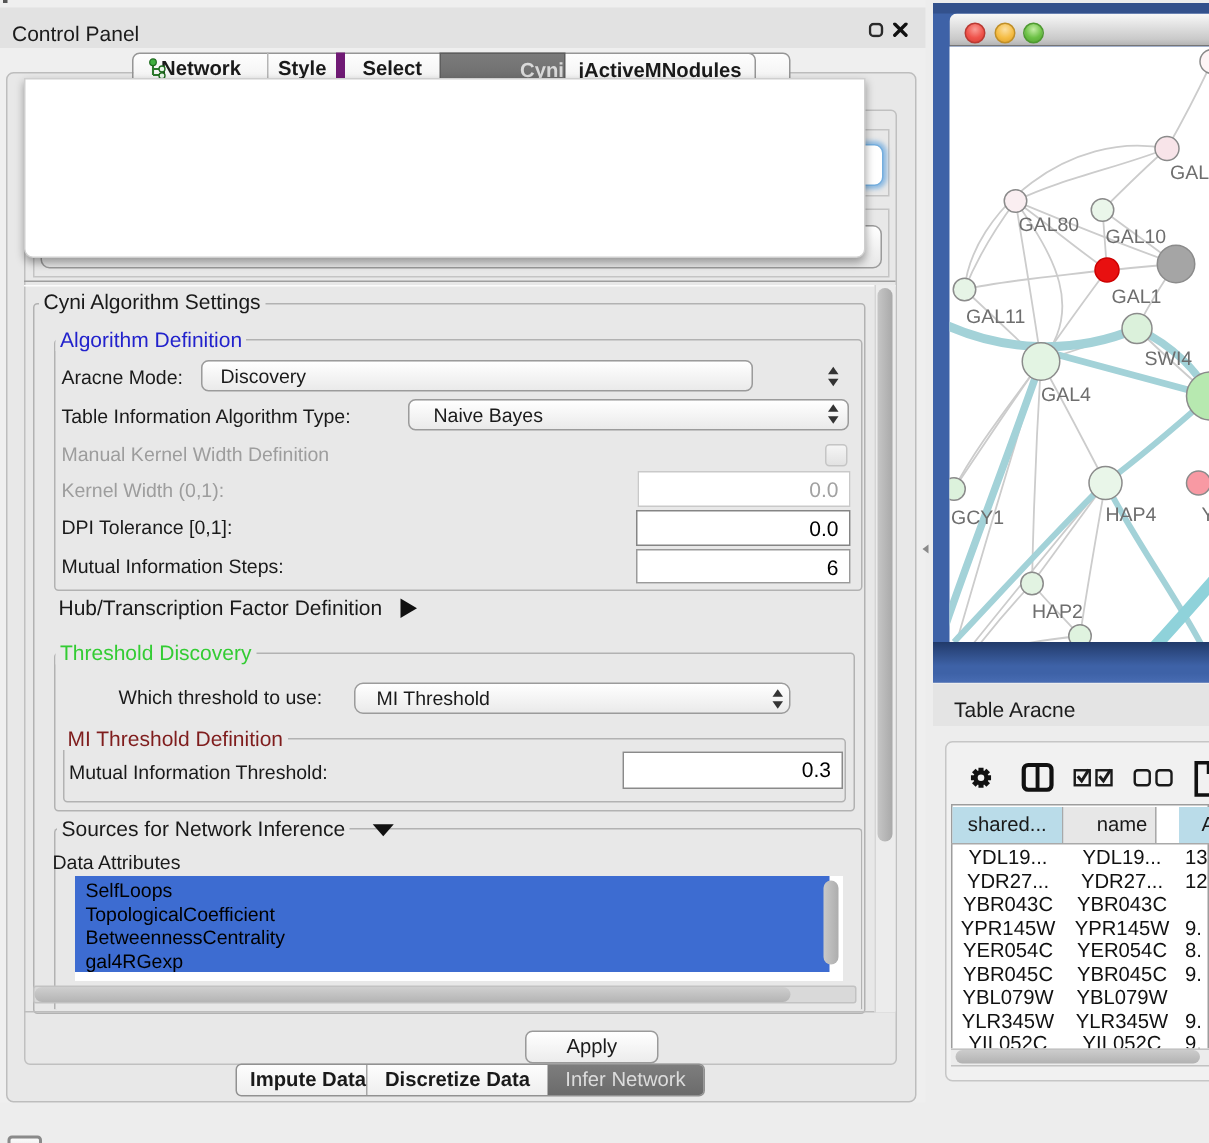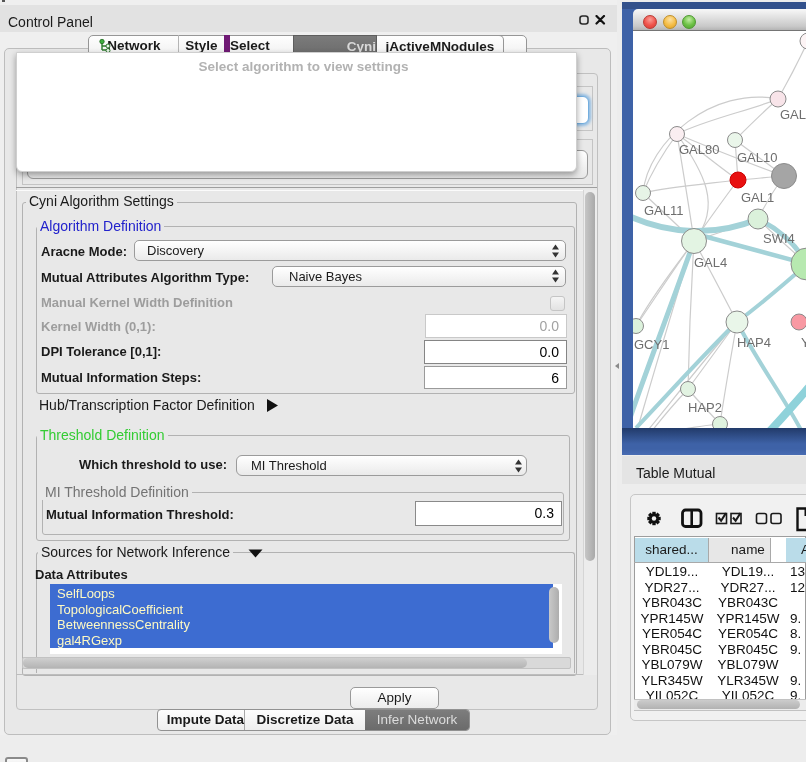--- a/index.html
+++ b/index.html
@@ -1,21 +1,21 @@
 <!DOCTYPE html>
 <html><head><meta charset="utf-8"><style>
 html,body{margin:0;padding:0}
 body{width:806px;height:762px;position:relative;font-family:"Liberation Sans",sans-serif;background:#ededed;overflow:hidden;font-size:13px;color:#1a1a1a}
 .abs{position:absolute}
 .b{font-weight:bold}
 .grp{position:absolute;border:1px solid #b2b2b2;border-radius:3px}
 .gt{position:absolute;background:#e8e8e8;padding:0 3px;line-height:15px;font-size:14px;white-space:nowrap}
 .combo{position:absolute;border:1px solid #9b9b9b;border-radius:5px;background:linear-gradient(#ffffff,#eaeaea);line-height:20px;padding-left:12px}
 .fld{position:absolute;background:#fff;text-align:right;font-size:14px;line-height:22px;padding-right:7px}
-.lbl{position:absolute;font-weight:bold;white-space:nowrap}
+.lbl{position:absolute;font-weight:normal;white-space:nowrap}
 </style></head><body>
 
 <div class="abs" style="left:0;top:0;width:617px;height:735px;background:#efefef"></div>
 <div class="abs" style="left:2px;top:0;width:3px;height:2px;background:#555"></div>
 
 <div class="abs" style="left:0;top:5px;width:617px;height:27px;background:#e2e2e2"></div>
 <div class="abs" style="left:8px;top:14px;font-size:14px;color:#1b1b1b">Control Panel</div>
 
 <svg class="abs" style="left:579px;top:15px" width="27" height="10" viewBox="0 0 27 10">
  <rect x="1" y="1" width="8" height="8" rx="2.5" fill="none" stroke="#2a2a2a" stroke-width="1.6"></rect>
@@ -29,47 +29,47 @@
 <div class="abs" style="left:22px;top:86px;width:571px;height:45px;border:1px solid #c4c4c4;box-sizing:border-box"></div>
 <div class="abs" style="left:28px;top:96px;width:561px;height:28px;border:1.5px solid #74aede;border-radius:6px;background:#fff;box-shadow:0 0 3px 2px rgba(70,150,220,.55);box-sizing:border-box"></div>
 
 <div class="abs" style="left:22px;top:139px;width:571px;height:46px;border:1px solid #c4c4c4;box-sizing:border-box"></div>
 <div class="abs" style="left:27px;top:150px;width:561px;height:29px;border:1px solid #9b9b9b;border-radius:6px;background:linear-gradient(#fff,#e7e7e7);box-sizing:border-box"></div>
 
 <div class="abs" style="left:88px;top:35px;height:23px;width:439px;border:1px solid #969696;border-radius:5px;background:linear-gradient(#fefefe,#efefef);box-sizing:border-box"></div>
 <div class="abs" style="left:88px;top:35px;height:23px;display:flex;font-size:13.5px;font-weight:bold">
   <div style="width:91px;text-align:center;line-height:22px;border-right:1px solid #b5b5b5;box-sizing:border-box;padding-left:2px">Network</div>
   <div style="width:51px;text-align:center;line-height:22px;border-right:6px solid #701a75;box-sizing:border-box">Style</div>
-  <div style="width:63px;text-align:left;line-height:22px;box-sizing:border-box">Select</div>
+  <div style="width:63px;text-align:center;line-height:22px;box-sizing:border-box">Select</div>
   <div style="width:84px;text-align:right;line-height:22px;background:linear-gradient(#7b7b7b,#6a6a6a);color:#d9d9d9;box-sizing:border-box;border:1px solid #5e5e5e">Cyni Toolbox</div>
   <div style="width:127px;text-align:center;line-height:22px;box-sizing:border-box;border:1px solid #969696;border-left:none;border-radius:0 5px 5px 0;margin-left:0">jActiveMNodules</div>
 </div>
 <svg class="abs" style="left:98px;top:38px" width="13" height="16" viewBox="0 0 13 16">
   <path d="M4 4 L4 12 M4 8 L10 8 M4 12 L10 12" stroke="#2c7a2c" stroke-width="1.4" fill="none"></path>
   <circle cx="4" cy="3.5" r="2.2" fill="#3fae3f" stroke="#1e6b1e" stroke-width="0.8"></circle>
   <circle cx="10" cy="8" r="2" fill="#e9f5e9" stroke="#1e6b1e" stroke-width="0.9"></circle>
   <circle cx="10" cy="12.5" r="2" fill="#e9f5e9" stroke="#1e6b1e" stroke-width="0.9"></circle>
 </svg>
 
 <div class="abs" style="left:16px;top:187px;width:581px;height:2px;border-top:1px solid #9e9e9e;border-bottom:1px solid #fbfbfb"></div>
 
 <div class="grp" style="left:22px;top:202px;width:553px;height:472px"></div>
 <div class="gt" style="left:26px;top:194px">Cyni Algorithm Settings</div>
 
 <div class="grp" style="left:36px;top:226px;width:537px;height:166px"></div>
 <div class="gt" style="left:37px;top:219px;color:#2222cc">Algorithm Definition</div>
 
 <div class="lbl" style="left:41px;top:244px">Aracne Mode:</div>
-<div class="combo" style="left:134px;top:240px;width:432px;height:21px;box-sizing:border-box">Discovery</div>
+<div class="combo" style="left:134px;top:240px;width:368px;height:21px;box-sizing:border-box">Discovery</div>
 <svg class="abs" style="left:551px;top:244px" width="9" height="14" viewBox="0 0 9 14">
     <path d="M4.5 0.5 L8 5.5 L1 5.5 Z" fill="#333"></path>
     <path d="M4.5 13.5 L8 8.5 L1 8.5 Z" fill="#333"></path>
   </svg>
 
-<div class="lbl" style="left:41px;top:270px">Mutual Attributes Algorithm Type:</div>
+<div class="lbl" style="left:41px;top:270px">Table Information Algorithm Type:</div>
 <div class="combo" style="left:272px;top:266px;width:294px;height:21px;box-sizing:border-box;padding-left:16px">Naive Bayes</div>
 <svg class="abs" style="left:551px;top:269px" width="9" height="14" viewBox="0 0 9 14">
     <path d="M4.5 0.5 L8 5.5 L1 5.5 Z" fill="#333"></path>
     <path d="M4.5 13.5 L8 8.5 L1 8.5 Z" fill="#333"></path>
   </svg>
 
 <div class="lbl" style="left:41px;top:295px;color:#9d9d9d">Manual Kernel Width Definition</div>
 <div class="abs" style="left:550px;top:296px;width:13px;height:13px;border:1px solid #c5c5c5;border-radius:3px;background:linear-gradient(#f5f5f5,#e2e2e2)"></div>
 
 <div class="lbl" style="left:41px;top:319px;color:#9d9d9d">Kernel Width (0,1):</div>
@@ -80,45 +80,45 @@
 
 <div class="lbl" style="left:41px;top:370px">Mutual Information Steps:</div>
 <div class="fld" style="left:424px;top:366px;width:143px;height:23px;border:1px solid #9a9a9a;box-sizing:border-box;color:#000">6</div>
 
 <div class="abs" style="left:39px;top:397px;font-size:14px;white-space:nowrap">Hub/Transcription Factor Definition</div>
 <svg class="abs" style="left:265px;top:398px" width="14" height="15" viewBox="0 0 14 15">
     <path d="M2 1 L13 7.5 L2 14 Z" fill="#111"></path>
   </svg>
 
 <div class="grp" style="left:36px;top:435px;width:532px;height:104px"></div>
-<div class="gt" style="left:37px;top:428px;color:#33cc33">Threshold Definition</div>
+<div class="gt" style="left:37px;top:428px;color:#33cc33">Threshold Discovery</div>
 
 <div class="lbl" style="left:79px;top:457px">Which threshold to use:</div>
 <div class="combo" style="left:236px;top:455px;width:291px;height:21px;box-sizing:border-box;border-radius:6px;padding-left:14px">MI Threshold</div>
 <svg class="abs" style="left:514px;top:459px" width="9" height="14" viewBox="0 0 9 14">
     <path d="M4.5 0.5 L8 5.5 L1 5.5 Z" fill="#333"></path>
     <path d="M4.5 13.5 L8 8.5 L1 8.5 Z" fill="#333"></path>
   </svg>
 
 <div class="grp" style="left:42px;top:492px;width:520px;height:41px"></div>
-<div class="gt" style="left:42px;top:485px;color:#737373">MI Threshold Definition</div>
+<div class="gt" style="left:42px;top:485px;color:#7f1d1d">MI Threshold Definition</div>
 
 <div class="lbl" style="left:46px;top:507px">Mutual Information Threshold:</div>
 <div class="fld" style="left:415px;top:501px;width:147px;height:25px;border:1px solid #8a8a8a;box-sizing:border-box;color:#000;line-height:23px">0.3</div>
 
 <div class="grp" style="left:36px;top:552px;width:537px;height:120px;border-bottom:none;border-radius:3px 3px 0 0"></div>
 <div class="gt" style="left:38px;top:545px">Sources for Network Inference</div>
 <svg class="abs" style="left:248px;top:549px" width="15" height="9" viewBox="0 0 15 9">
     <path d="M0.5 0.5 L14.5 0.5 L7.5 8.5 Z" fill="#111"></path>
   </svg>
 
 <div class="lbl" style="left:35px;top:567px">Data Attributes</div>
 
 <div class="abs" style="left:50px;top:584px;width:512px;height:70px;background:#fff"></div>
-<div class="abs" style="left:50px;top:584px;width:496px;height:62px;background:#3d6cd1;color:#fef9c3;font-size:13px;line-height:15.5px;padding:2px 0 0 7px;box-sizing:content-box">SelfLoops<br>TopologicalCoefficient<br>BetweennessCentrality<br>gal4RGexp</div>
+<div class="abs" style="left:50px;top:584px;width:496px;height:62px;background:#3d6cd1;color:#000000;font-size:13px;line-height:15.5px;padding:2px 0 0 7px;box-sizing:content-box">SelfLoops<br>TopologicalCoefficient<br>BetweennessCentrality<br>gal4RGexp</div>
 <div class="abs" style="left:549px;top:587px;width:10px;height:56px;background:linear-gradient(90deg,#c9c9c9,#adadad);border-radius:5px"></div>
 
 <div class="abs" style="left:22px;top:657px;width:549px;height:12px;background:#d9d9d9;border:1px solid #c2c2c2;border-radius:2px;box-sizing:border-box"></div>
 <div class="abs" style="left:23px;top:658px;width:504px;height:10px;background:linear-gradient(#cfcfcf,#b4b4b4);border-radius:5px"></div>
 
 <div class="abs" style="left:16px;top:674px;width:581px;height:1px;background:#bdbdbd"></div>
 
 <div class="abs" style="left:583px;top:190px;width:14px;height:485px;background:#ececec;border-left:1px solid #d5d5d5;box-sizing:border-box"></div>
 <div class="abs" style="left:585px;top:192px;width:10px;height:369px;background:linear-gradient(90deg,#c6c6c6,#a9a9a9);border-radius:5px"></div>
 
@@ -212,21 +212,21 @@
   <text x="130" y="212">SWI4</text>
   <text x="61" y="236">GAL4</text>
   <text x="1" y="318">GCY1</text>
   <text x="104" y="316">HAP4</text>
   <text x="168" y="316">Y</text>
   <text x="55" y="381">HAP2</text>
 </g>
 </svg>
 
 <div class="abs" style="left:622px;top:456px;width:184px;height:28px;background:#e4e4e4"></div>
-<div class="abs" style="left:636px;top:465px;font-size:14px;color:#1b1b1b">Table Mutual</div>
+<div class="abs" style="left:636px;top:465px;font-size:14px;color:#1b1b1b">Table Aracne</div>
 
 <div class="abs" style="left:630px;top:494px;width:184px;height:227px;background:#f1f1f1;border:1px solid #c6c6c6;border-radius:5px;box-sizing:border-box"></div>
 
 <svg class="abs" style="left:645px;top:506px" width="161" height="26" viewBox="0 0 161 26">
   <g transform="translate(9,12.5)" stroke="#111" stroke-width="3.4">
     <line x1="-6.7" y1="0" x2="6.7" y2="0"></line>
     <line x1="0" y1="-6.7" x2="0" y2="6.7"></line>
     <line x1="-4.8" y1="-4.8" x2="4.8" y2="4.8"></line>
     <line x1="-4.8" y1="4.8" x2="4.8" y2="-4.8"></line>
   </g>
@@ -254,14 +254,13 @@
 <div class="abs" style="left:635px;top:564px;width:74px;font-size:13.5px;line-height:15.5px;text-align:center;color:#111;overflow:hidden;height:135px">YDL19...<br>YDR27...<br>YBR043C<br>YPR145W<br>YER054C<br>YBR045C<br>YBL079W<br>YLR345W<br>YIL052C</div>
 <div class="abs" style="left:710px;top:564px;width:76px;font-size:13.5px;line-height:15.5px;text-align:center;color:#111;overflow:hidden;height:135px">YDL19...<br>YDR27...<br>YBR043C<br>YPR145W<br>YER054C<br>YBR045C<br>YBL079W<br>YLR345W<br>YIL052C</div>
 <div class="abs" style="left:790px;top:564px;width:16px;font-size:13.5px;line-height:15.5px;color:#111;overflow:hidden;height:135px">13<br>12<br>&nbsp;<br>9.<br>8.<br>9.<br>&nbsp;<br>9.<br>9.</div>
 
 <div class="abs" style="left:634px;top:699px;width:172px;height:12px;background:#ececec;border-top:1px solid #c2c2c2;border-bottom:1px solid #c2c2c2;box-sizing:border-box"></div>
 <div class="abs" style="left:637px;top:700px;width:163px;height:9px;background:linear-gradient(#ccc,#b2b2b2);border-radius:4.5px"></div>
 
 <div class="abs" style="left:5px;top:757px;width:19px;height:14px;border:2px solid #8a8a8a;border-radius:3px;background:linear-gradient(#fafafa,#ddd)"></div>
 
 <div class="abs" style="left:16px;top:52px;width:561px;height:120px;background:#fff;border:1px solid #cfcfcf;border-radius:0 0 6px 6px;box-shadow:0 3px 6px rgba(0,0,0,.35);box-sizing:border-box">
-  <div style="text-align:center;color:#b2b2b2;font-weight:bold;font-size:13.5px;margin-top:6px;padding-left:14px">Select algorithm to view settings</div>
 </div>
 
 </body></html>

